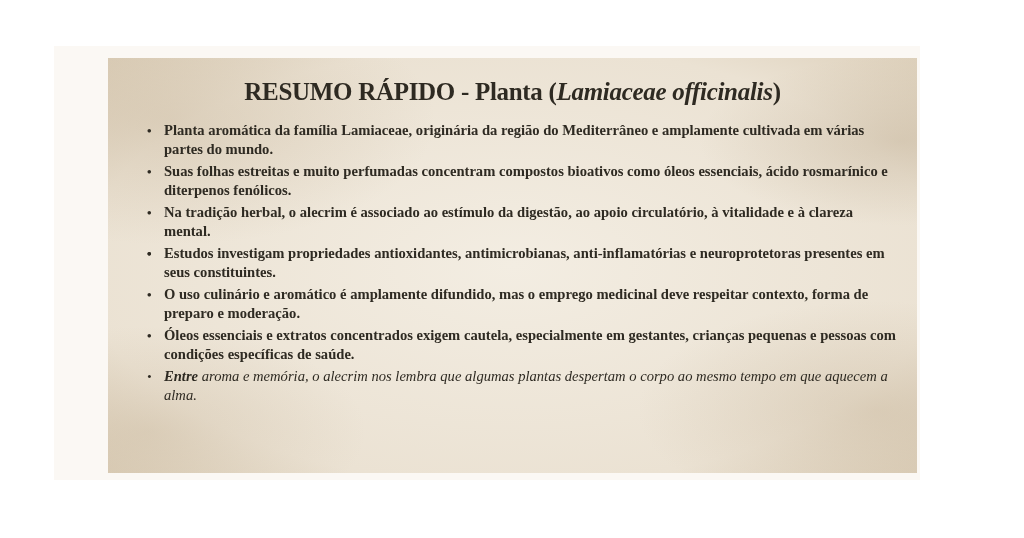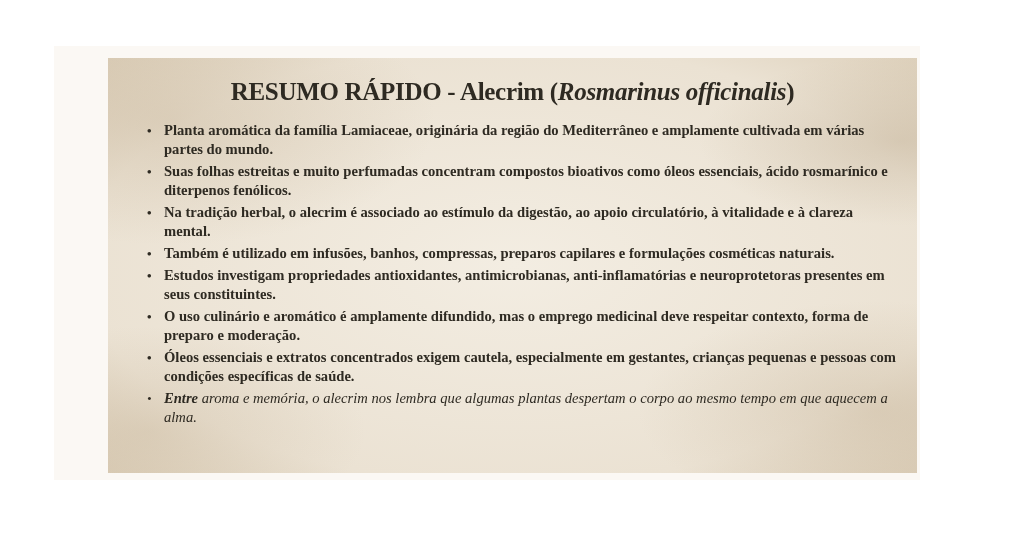--- a/index.html
+++ b/index.html
@@ -39,25 +39,25 @@
     }
     ul.points li.italic { font-style: italic; font-weight: normal; }
     ul.points li.italic .lead { font-weight: bold; text-align: center; }
   </style>
 </head>
 <body>
 
 <div class="outer"></div>
 <div class="parchment">
   <div class="title">
-    <span>RESUMO RÁPIDO - Alecrim (</span><span class="sci">Rosmarinus officinalis</span><span>)</span>
+    <span>RESUMO RÁPIDO - Planta (</span><span class="sci">Lamiaceae officinalis</span><span>)</span>
   </div>
   <ul class="points">
     <li><span class="bullet">•</span><span>Planta aromática da família Lamiaceae, originária da região do Mediterrâneo e amplamente cultivada em várias partes do mundo.</span></li>
     <li><span class="bullet">•</span><span>Suas folhas estreitas e muito perfumadas concentram compostos bioativos como óleos essenciais, ácido rosmarínico e diterpenos fenólicos.</span></li>
     <li><span class="bullet">•</span><span>Na tradição herbal, o alecrim é associado ao estímulo da digestão, ao apoio circulatório, à vitalidade e à clareza mental.</span></li>
-    <li><span class="bullet">•</span><span>Também é utilizado em infusões, banhos, compressas, preparos capilares e formulações cosméticas naturais.</span></li>
+    <li><span class="bullet">•</span></li>
     <li><span class="bullet">•</span><span>Estudos investigam propriedades antioxidantes, antimicrobianas, anti-inflamatórias e neuroprotetoras presentes em seus constituintes.</span></li>
     <li><span class="bullet">•</span><span>O uso culinário e aromático é amplamente difundido, mas o emprego medicinal deve respeitar contexto, forma de preparo e moderação.</span></li>
     <li><span class="bullet">•</span><span>Óleos essenciais e extratos concentrados exigem cautela, especialmente em gestantes, crianças pequenas e pessoas com condições específicas de saúde.</span></li>
     <li class="italic"><span class="bullet">•</span><span class="lead">Entre</span><span> aroma e memória, o alecrim nos lembra que algumas plantas despertam o corpo ao mesmo tempo em que aquecem a alma.</span></li>
   </ul>
 </div>
 
 </body></html>

